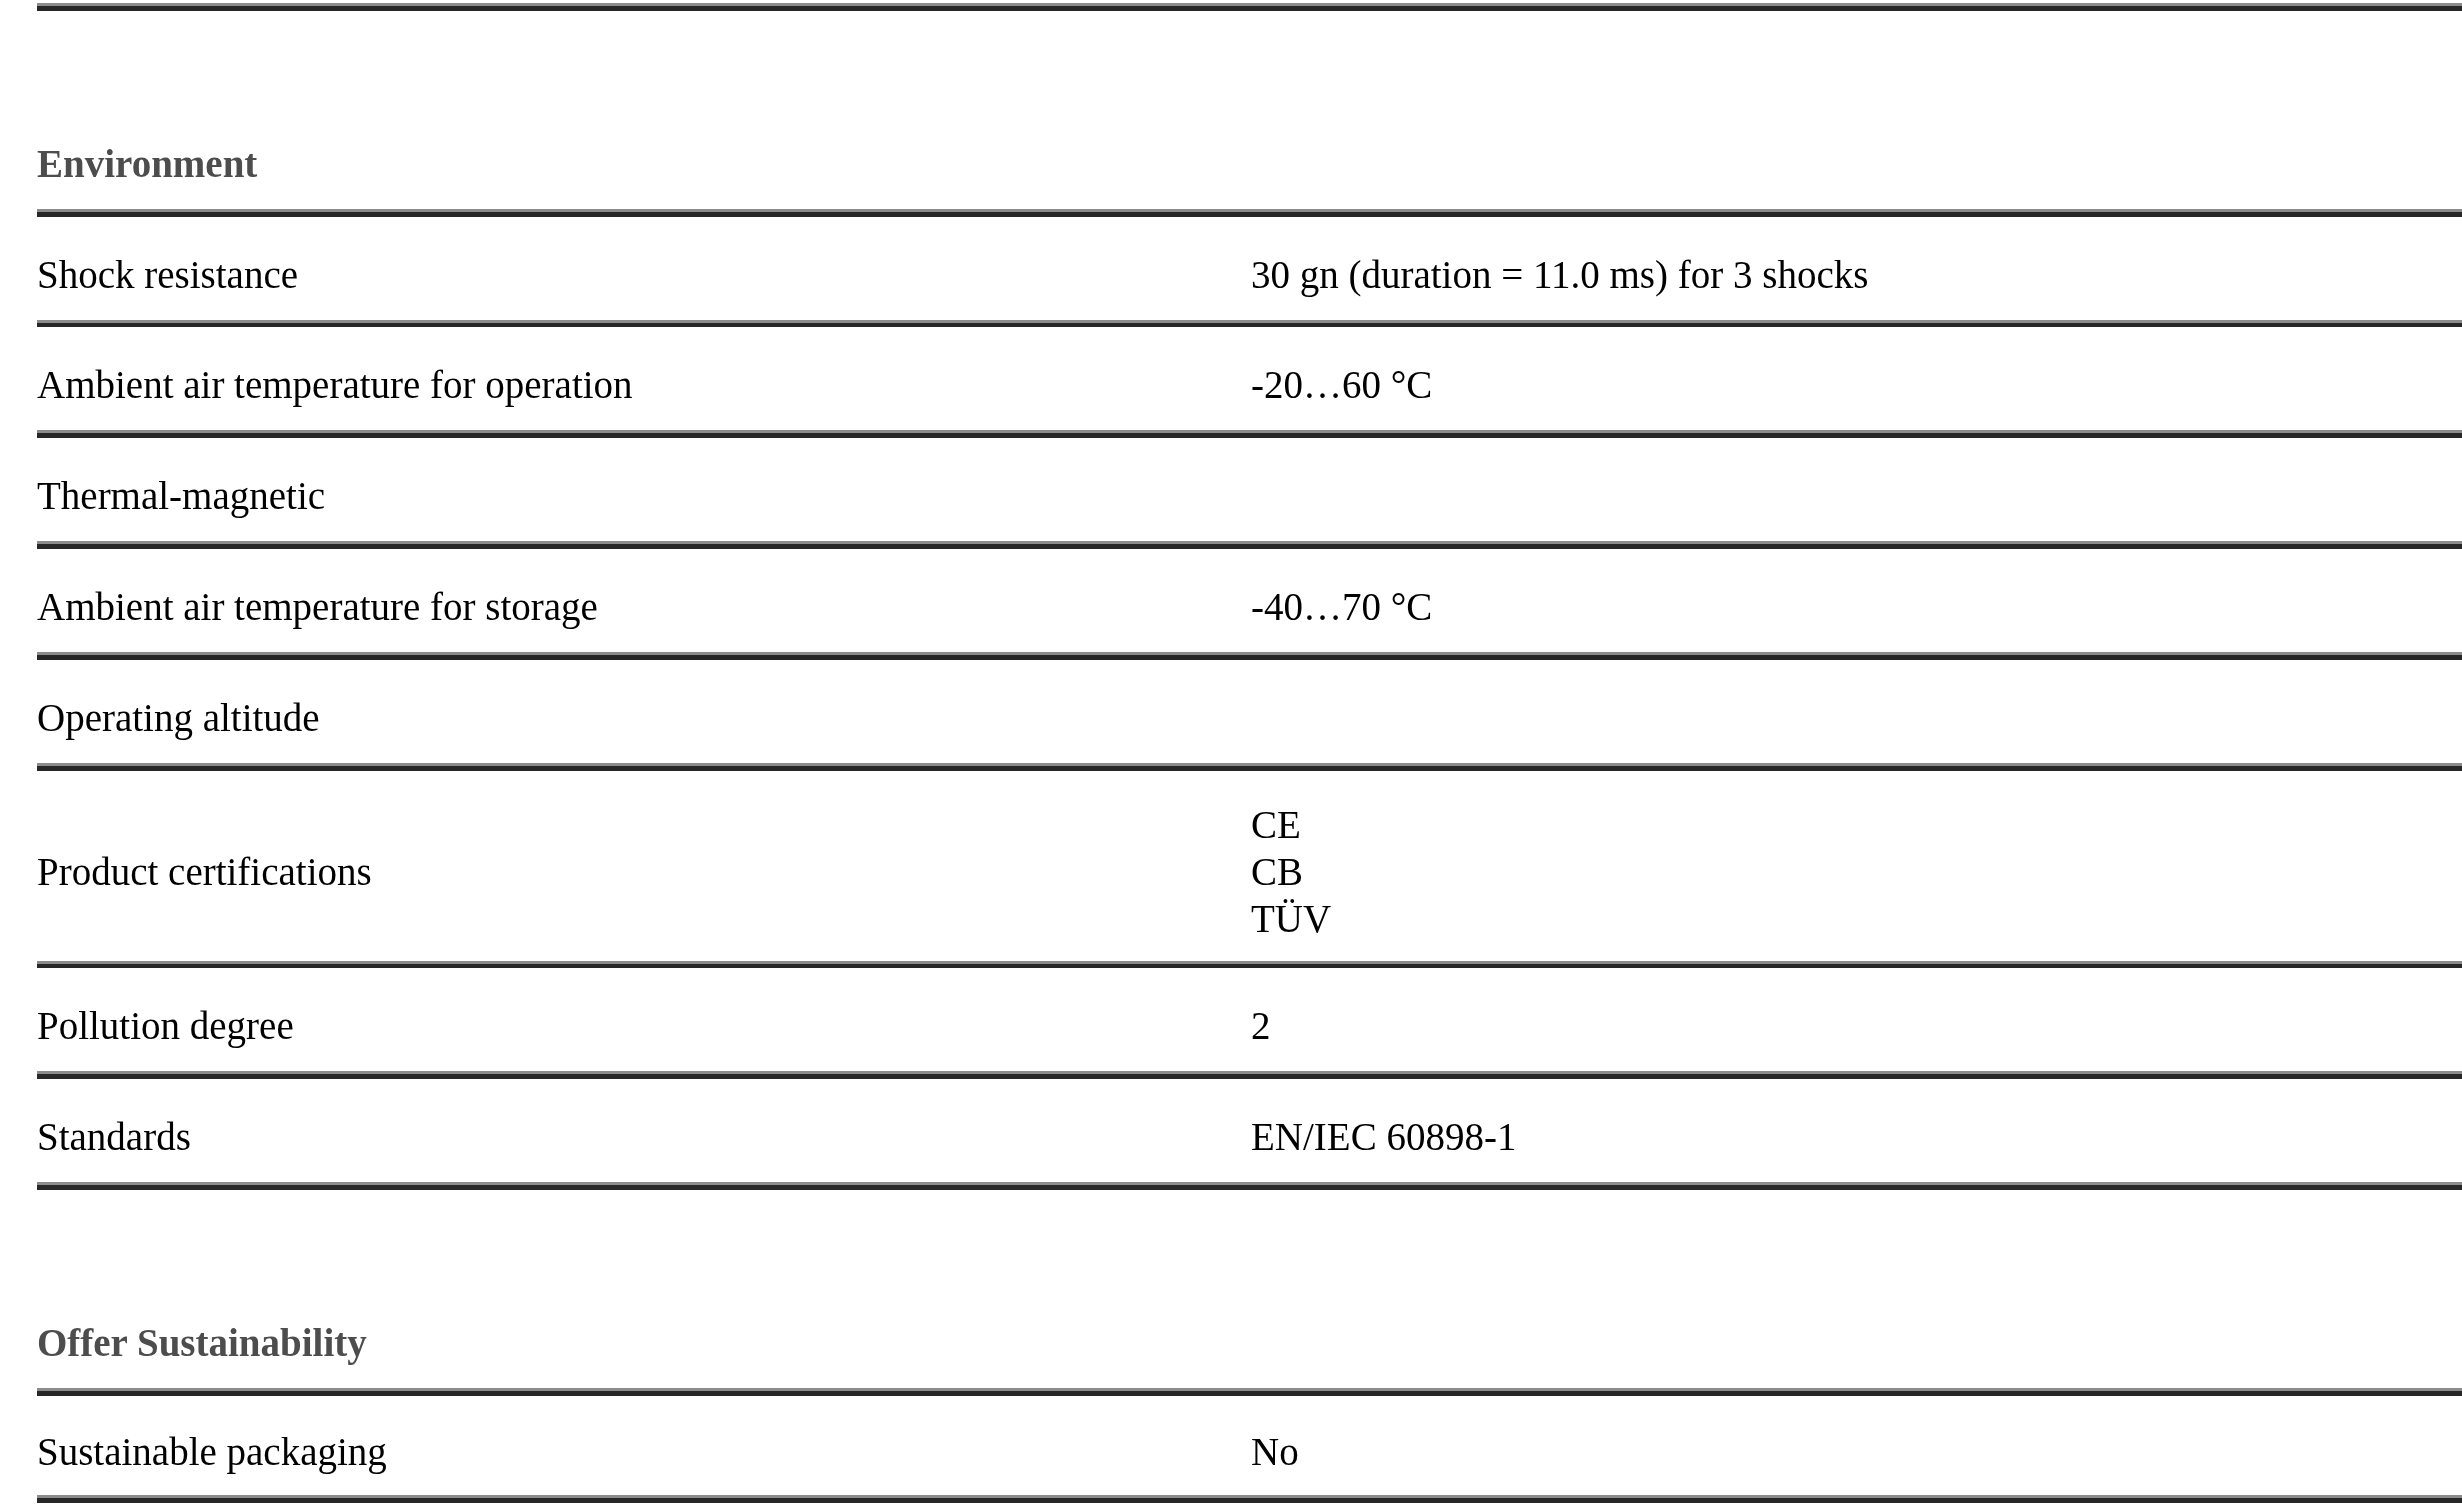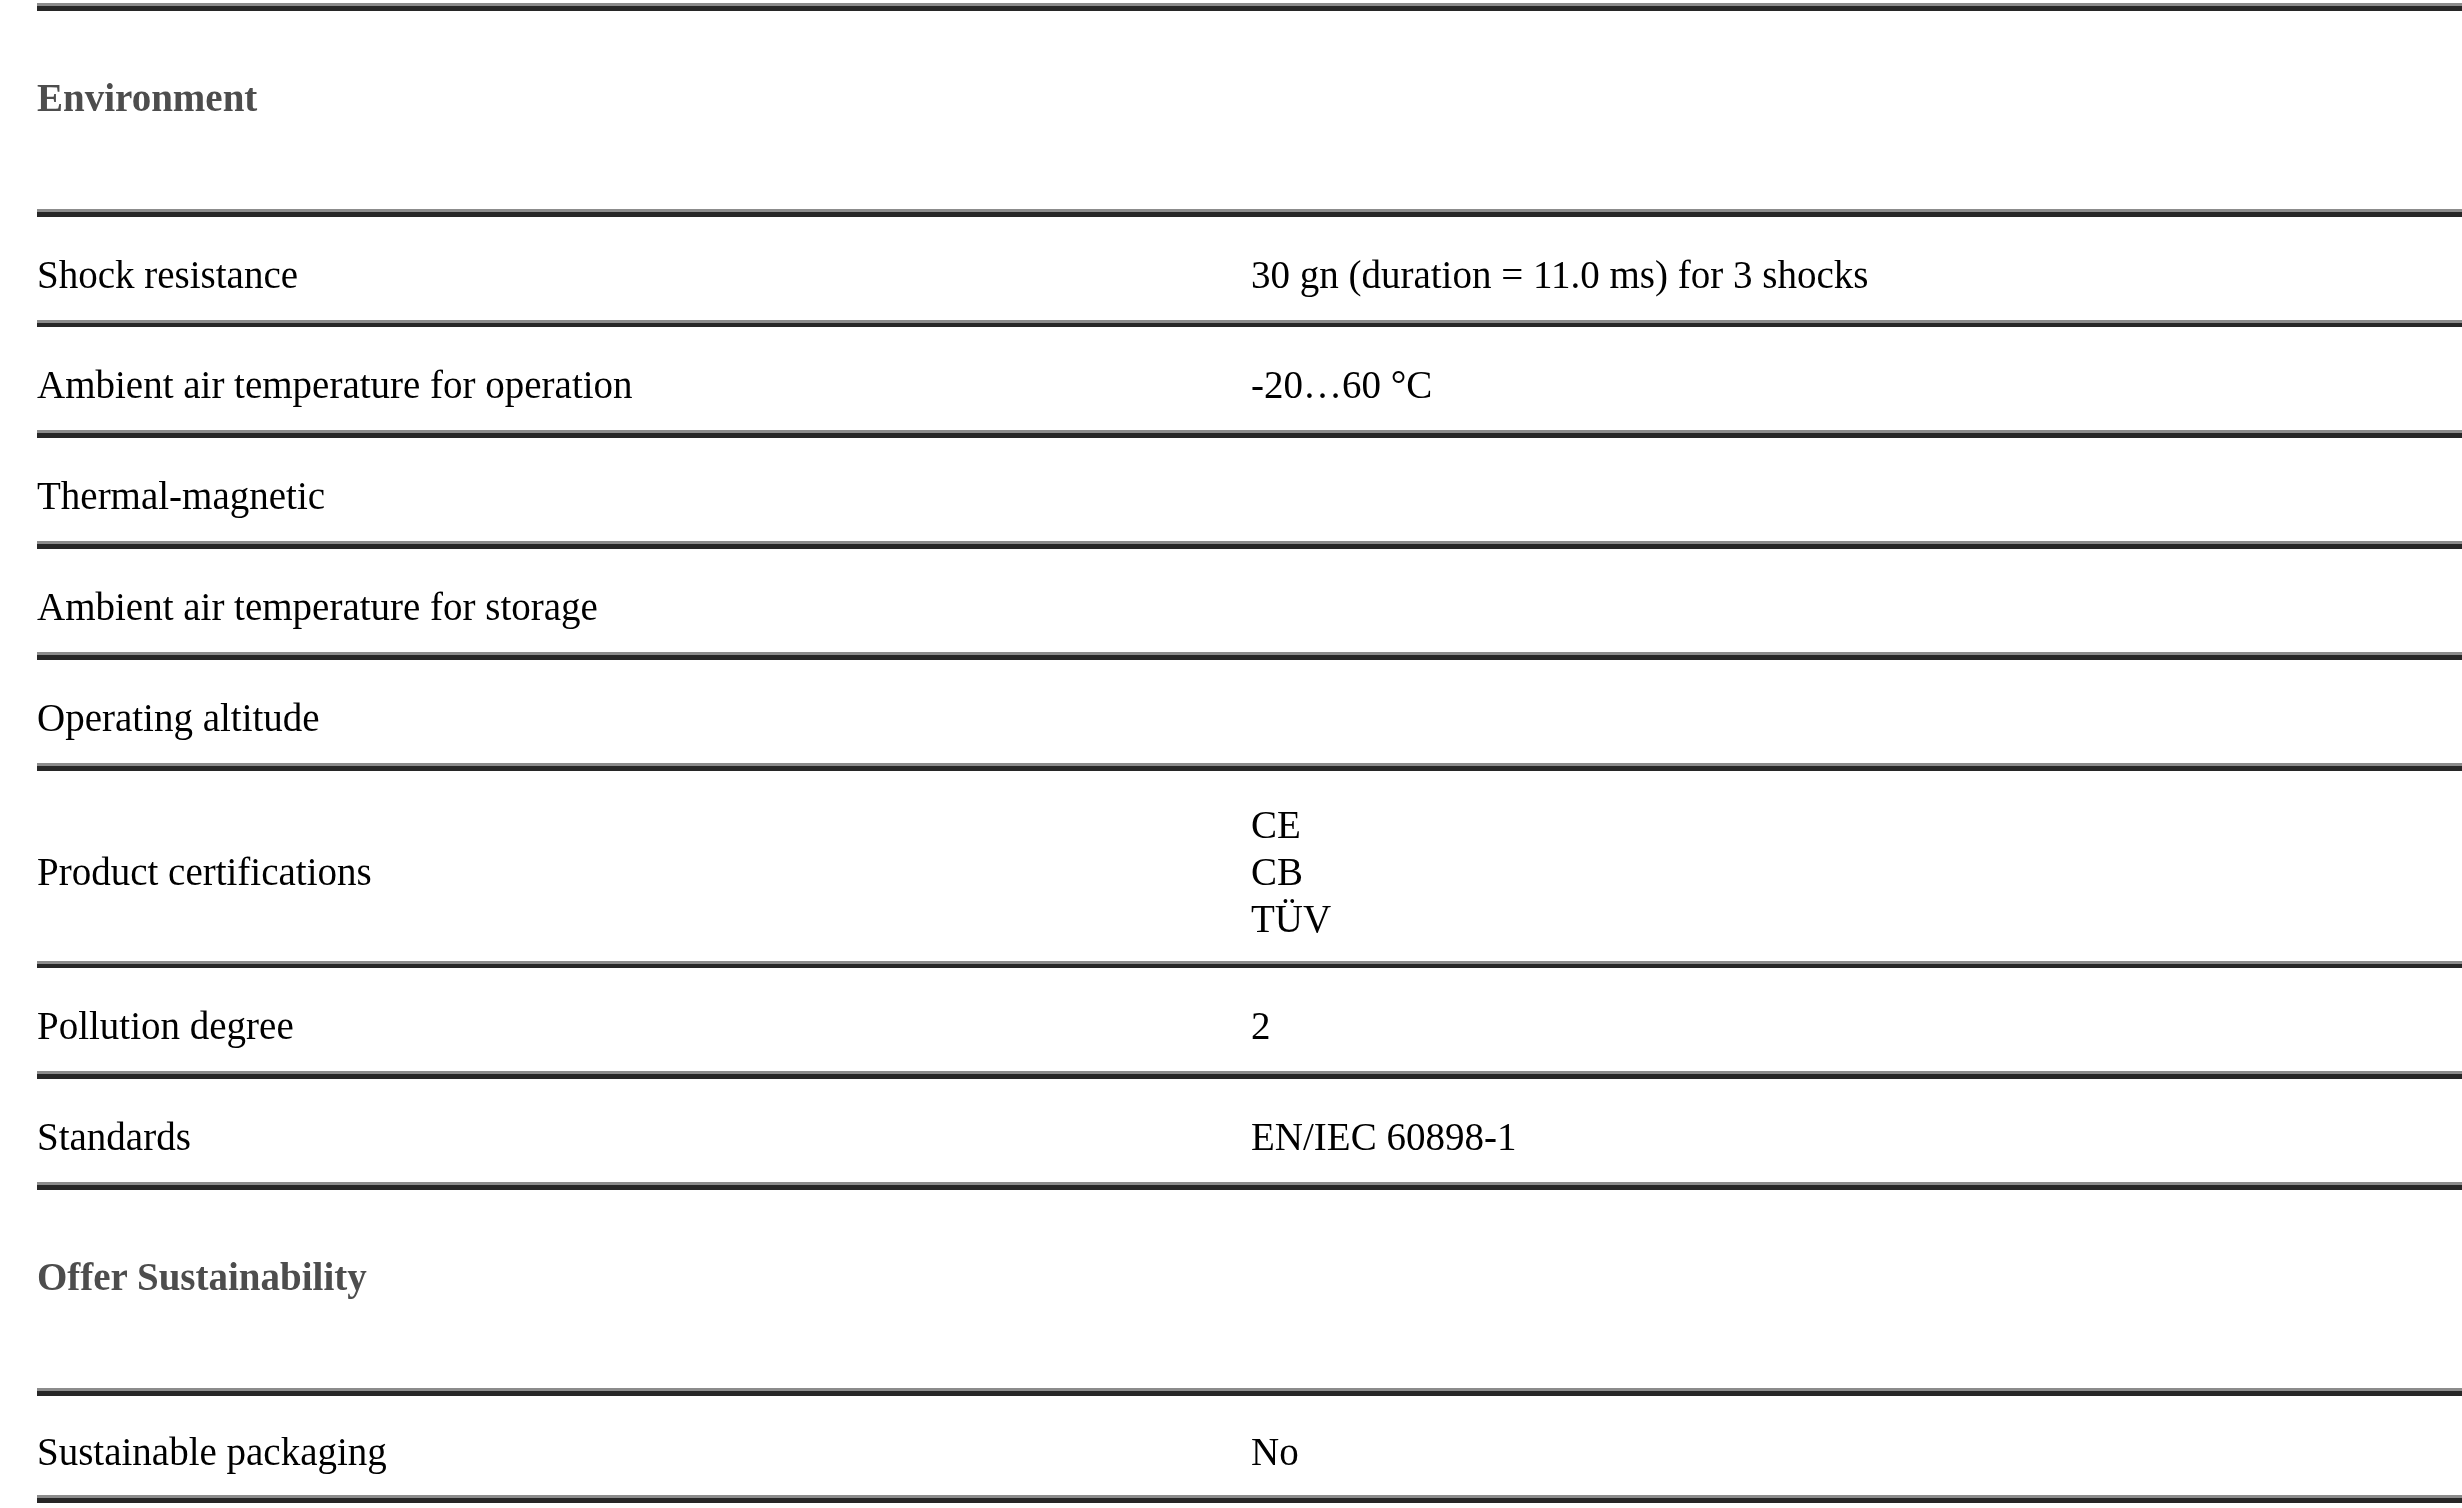--- a/index.html
+++ b/index.html
@@ -24,21 +24,21 @@
   
   .rule {
     height: 7.8px;
     margin-left: 37px;
     background: linear-gradient(to bottom, #8c8c8c 0px, #8c8c8c 3.1px, #272727 3.1px, #272727 7.8px);
   }
   .section-head {
     box-sizing: border-box;
     height: 198px;
     display: flex;
-    align-items: center;
+    align-items: flex-end;
     padding-left: 37px;
     padding-bottom: 23.4px;
   }
   .section:nth-child(3) .section-head {
     height: 198px;
   }
   .section-title {
     margin: 0;
     font-size: 39px;
     font-weight: bold;
@@ -100,20 +100,23 @@
 
   <div class="row">
     <div class="cell value">
               <div class="value-line">Thermal-magnetic</div>
             </div>
   </div>
   <div class="rule"></div>
 
   <div class="row">
     <div class="cell label">Ambient air temperature for storage</div>
+    <div class="cell value">
+              <div class="value-line">-40…70 °C</div>
+            </div>
   </div>
   <div class="rule"></div>
 
   <div class="row">
     <div class="cell label">Operating altitude</div>
   </div>
   <div class="rule"></div>
 
   <div class="row tall">
     <div class="cell label">Product certifications</div>

